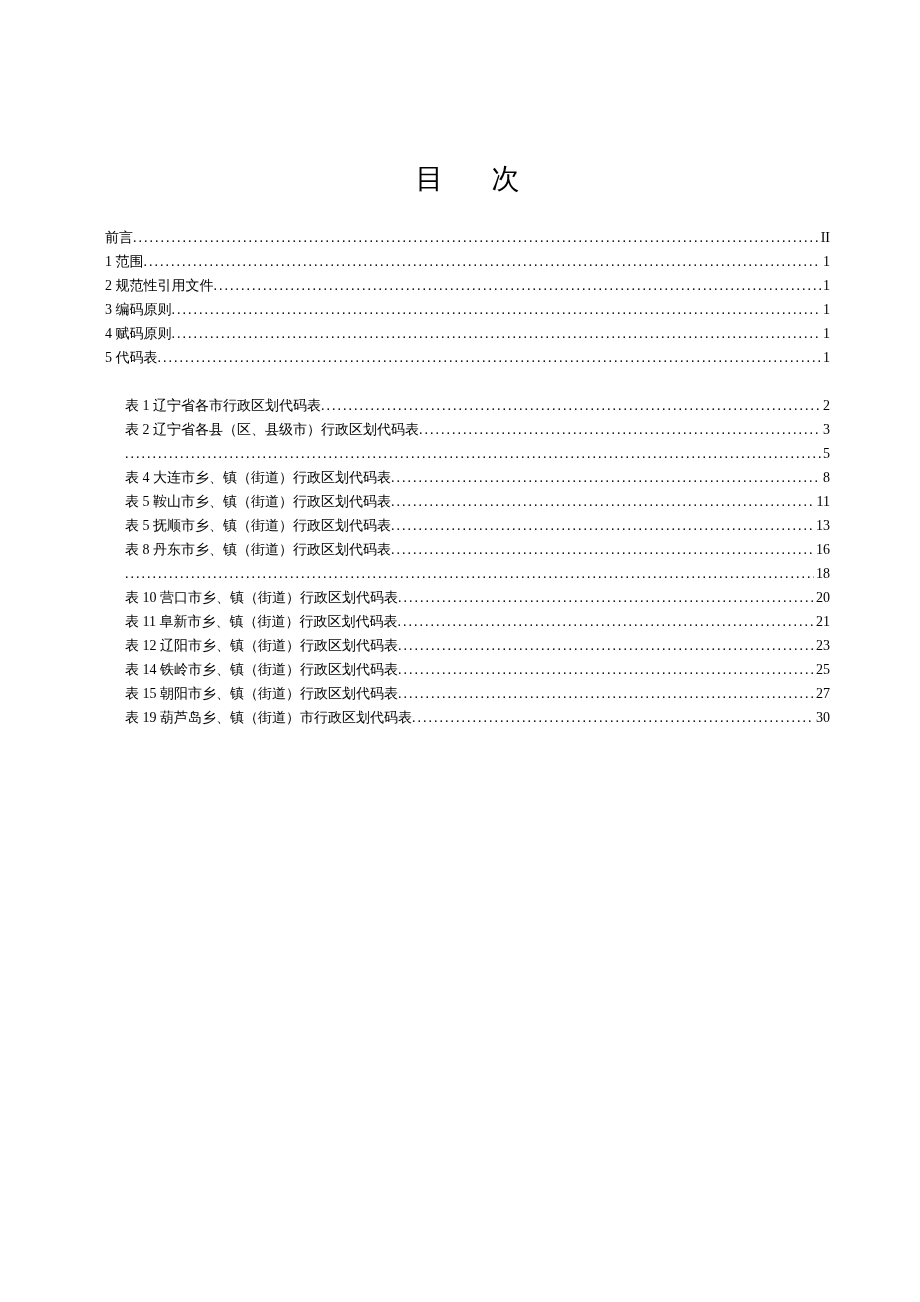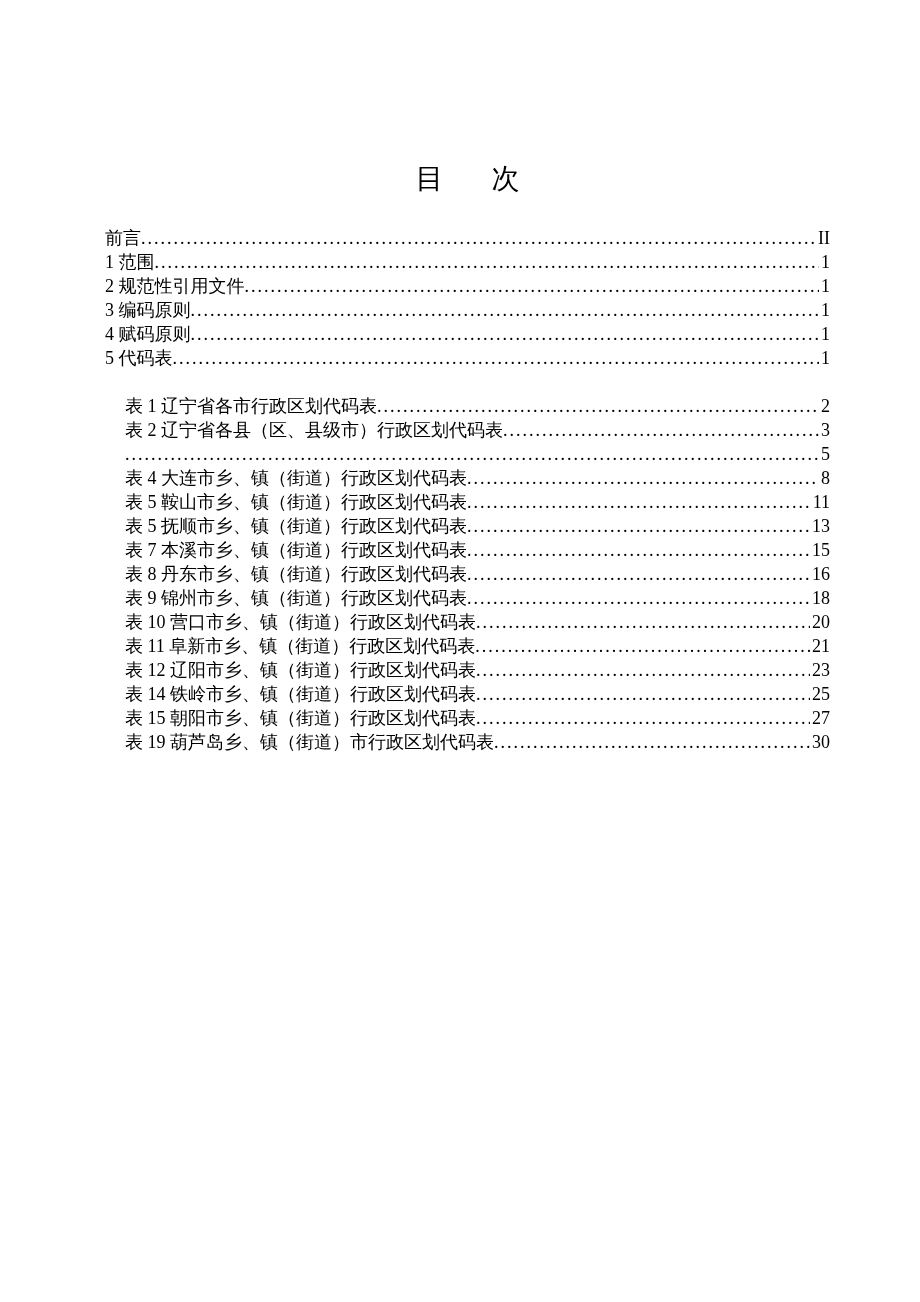--- a/index.html
+++ b/index.html
@@ -17,21 +17,21 @@
       text-align: center;
       letter-spacing: 48px;
       padding-left: 48px;
       margin-bottom: 28px;
       font-weight: normal;
     }
     .toc { width: 100%; }
     .toc-entry {
       display: flex;
       align-items: baseline;
-      font-size: 18px;
+      font-size: 14px;
       line-height: 24px;
       white-space: nowrap;
     }
     .toc-label { flex: 0 0 auto; }
     .toc-leader {
       flex: 1 1 auto;
       overflow: hidden;
       letter-spacing: 2px;
       color: #000;
     }
@@ -108,31 +108,25 @@
     <span class="toc-label">表 5 鞍山市乡、镇（街道）行政区划代码表</span>
     <span class="toc-leader"></span>
     <span class="toc-page">11</span>
   </div>
   <div class="toc-entry indent">
     <span class="toc-label">表 5 抚顺市乡、镇（街道）行政区划代码表</span>
     <span class="toc-leader"></span>
     <span class="toc-page">13</span>
   </div>
   <div class="toc-entry indent">
-    <span class="toc-label">表 7 本溪市乡、镇（街道）行政区划代码表</span>
-    <span class="toc-leader"></span>
-    <span class="toc-page">15</span>
-  </div>
-  <div class="toc-entry indent">
     <span class="toc-label">表 8 丹东市乡、镇（街道）行政区划代码表</span>
     <span class="toc-leader"></span>
     <span class="toc-page">16</span>
   </div>
   <div class="toc-entry indent">
-    <span class="toc-label">表 9 锦州市乡、镇（街道）行政区划代码表</span>
     <span class="toc-leader"></span>
     <span class="toc-page">18</span>
   </div>
   <div class="toc-entry indent">
     <span class="toc-label">表 10 营口市乡、镇（街道）行政区划代码表</span>
     <span class="toc-leader"></span>
     <span class="toc-page">20</span>
   </div>
   <div class="toc-entry indent">
     <span class="toc-label">表 11 阜新市乡、镇（街道）行政区划代码表</span>

